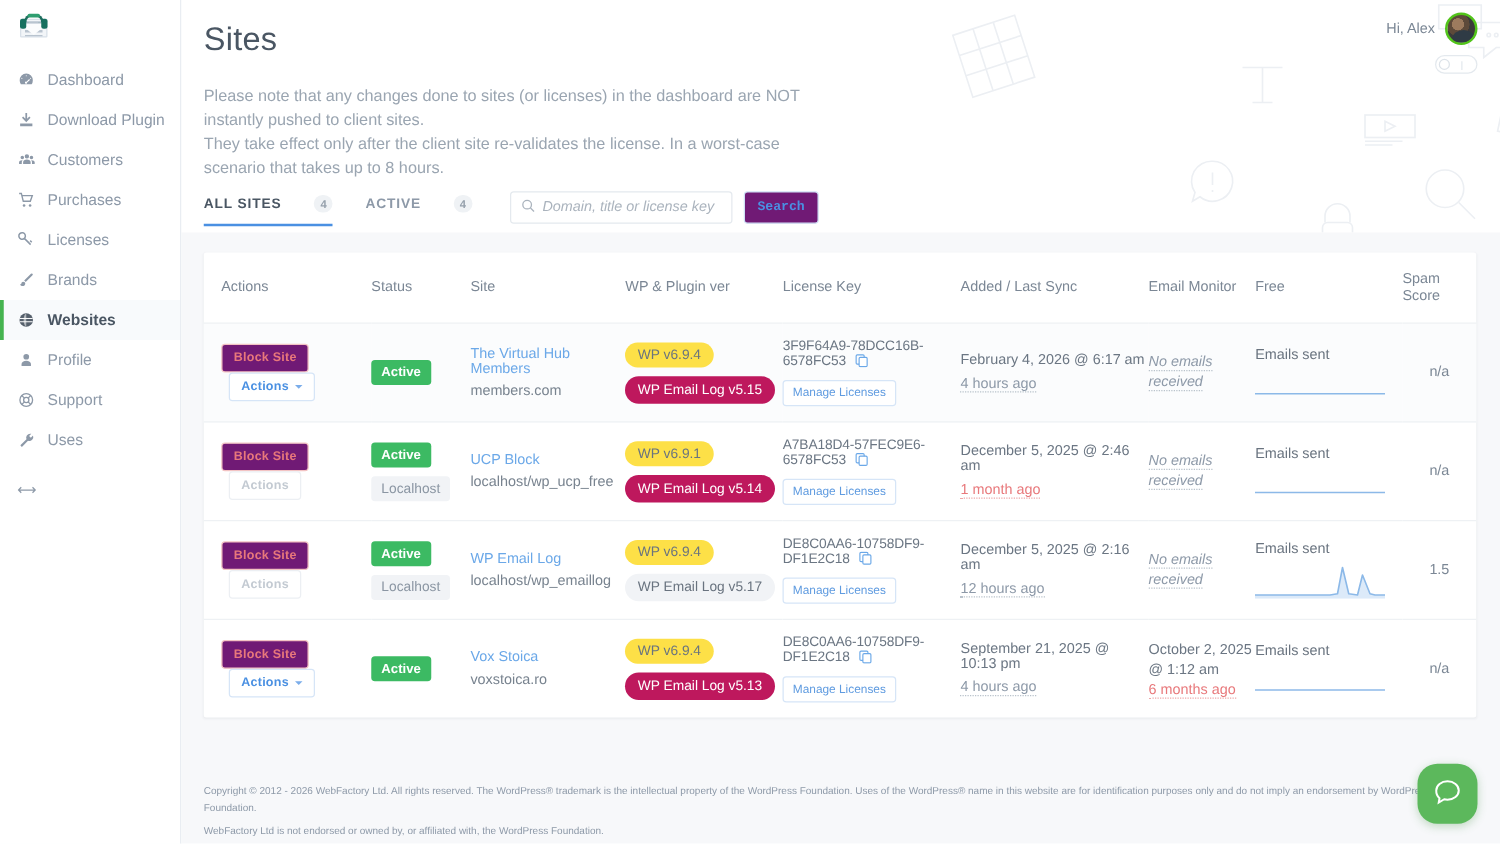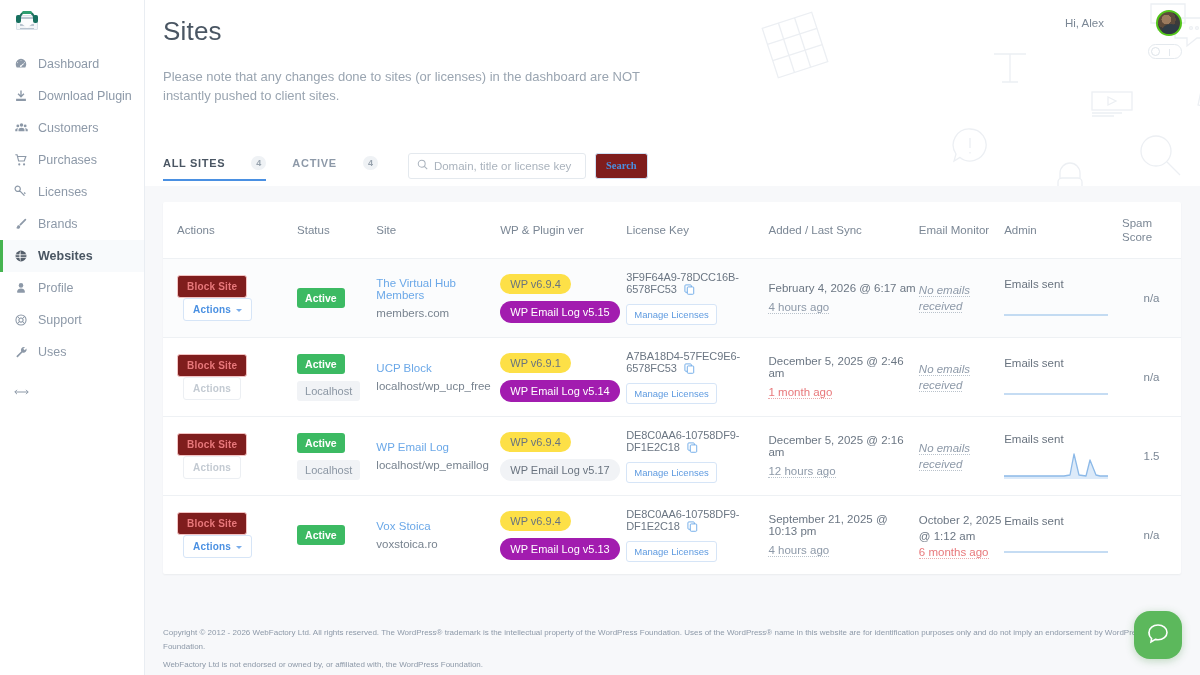--- a/index.html
+++ b/index.html
@@ -79,27 +79,27 @@
   .tab.sel::after {
     content: ""; position: absolute; left: 0; right: 0; bottom: 0; height: 2px; background: #4a90e2;
   }
   .search-wrap {
     display: flex; align-items: center; border: 1px solid #e4e9ee; border-radius: 3px;
     height: 26px; width: 178px; padding: 0 8px; margin-left: 4px; background: #fff;
   }
   .search-wrap svg { flex: 0 0 auto; }
   .search-input {
     border: none; outline: none; font-size: 11.5px; color: #8d99a8;
-    font-family: "Liberation Sans", sans-serif; margin-left: 6px; width: 100%; background: transparent;
+    font-family: "Liberation Sans", sans-serif; margin-left: 6px; width: 100%; background: transparent; font-style: italic;
   }
   .search-input::placeholder { color: #aab3bd; }
   .search-btn {
-    margin-left: 9px; height: 26px; border: 1px solid #cfe0f5; background: #7f1d1d;
+    margin-left: 9px; height: 26px; border: 1px solid #cfe0f5; background: #701a75;
     color: #4a90e2; font-size: 10.5px; font-weight: bold; border-radius: 3px;
-    padding: 0 10px; cursor: pointer; font-family: Liberation Serif, serif;
+    padding: 0 10px; cursor: pointer; font-family: Liberation Mono, monospace;
   }
 
   .content-bg {
     position: absolute; left: 0; right: 0; top: 186px; bottom: 0; background: #f7f8fa;
   }
 
   
   .card {
     position: absolute; left: 18px; top: 16px; width: 1018px;
     background: #ffffff; border-radius: 2px; box-shadow: 0 1px 2px rgba(40,50,70,.06);
@@ -120,21 +120,21 @@
   .c-site    { width: 122px; }
   .c-wp      { width: 124px; }
   .c-key     { width: 140px; }
   .c-sync    { width: 148px; }
   .c-mail    { width: 84px; }
   .c-stats   { width: 116px; }
   .c-spam    { width: 58px; text-align: center; }
   th.c-spam { text-align: center; line-height: 14px; }
 
   .btn-block {
-    display: inline-block; border: 1px solid #f3c3c3; color: #e8787b; background: #7f1d1d;
+    display: inline-block; border: 1px solid #f3c3c3; color: #e8787b; background: #701a75;
     font-size: 10px; font-weight: bold; border-radius: 3px; padding: 5px 9px; cursor: pointer;
     letter-spacing: .2px;
   }
   .btn-actions {
     display: inline-block; border: 1px solid #d6e5f7; color: #4a90e2; background: #fff;
     font-size: 10px; font-weight: bold; border-radius: 3px; padding: 5px 9px; margin-left: 6px;
     cursor: pointer; letter-spacing: .2px;
   }
   .btn-actions.disabled { border-color: #eceff3; color: #c3cad2; cursor: default; }
   .caret { display: inline-block; margin-left: 5px; border-left: 3px solid transparent;
@@ -151,21 +151,21 @@
   .site-link { color: #6ba8e8; font-size: 11.5px; display: block; cursor: pointer; }
   .site-host { color: #78838f; font-size: 11.5px; margin-top: 6px; display: block; }
 
   .pill-wp {
     display: inline-block; background: #fde047; color: #69737f; font-size: 11px;
     border-radius: 11px; padding: 4px 10px;
   }
   .pill-plugin {
     display: inline-block; font-size: 11px; border-radius: 11px; padding: 5px 10px; margin-top: 7px;
   }
-  .pill-plugin.old { background: #a21caf; color: #fff; }
+  .pill-plugin.old { background: #be185d; color: #fff; }
   .pill-plugin.cur { background: #f1f3f6; color: #69737f; }
 
   .lic-key { color: #6b7683; font-size: 11px; letter-spacing: -.1px; }
   .copy-ic { display: inline-block; margin-left: 4px; vertical-align: -2px; cursor: pointer; }
   .btn-manage {
     display: inline-block; border: 1px solid #d6e5f7; color: #5f9be0; background: #fff;
     font-size: 9.5px; border-radius: 3px; padding: 4px 7px; margin-top: 7px; cursor: pointer;
   }
 
   .sync-date { color: #6b7683; font-size: 11.5px; display: block; }
@@ -185,21 +185,21 @@
   .spark { display: block; }
   .spam-val { color: #7b8795; font-size: 11.5px; }
 
   .footer {
     position: absolute; left: 18px; right: 0; top: 440px; width: 1018px;
     font-size: 8px; color: #8d99a8; line-height: 14px;
   }
 
   
   .topright { position: absolute; right: 18px; top: 10px; z-index: 7; text-align: right; }
-  .greet-row { display: flex; align-items: center; justify-content: flex-end; gap: 44px; }
+  .greet-row { display: flex; align-items: center; justify-content: flex-end; }
   .greet { font-size: 11.5px; color: #7b8795; margin-right: 8px; }
   .avatar {
     width: 26px; height: 26px; border-radius: 50%; border: 2px solid #52c41a;
     background: radial-gradient(circle at 38% 34%, #9c7b5e 0 24%, #5d4a3a 25% 46%, #3c3b3a 47% 100%);
     position: relative; overflow: hidden;
   }
   .avatar::after {
     content:""; position:absolute; left:4px; top:12px; width:18px; height:14px;
     background:#2f3b45; border-radius:50% 50% 0 0;
   }
@@ -400,20 +400,21 @@
             <path d="M10 20v-5a10 10 0 0 1 20 0v5"></path>
             <rect x="8" y="20" width="24" height="18" rx="4"></rect>
           </svg>
 
       </div>
 
       <div class="hero-inner">
         <h1 class="page-title">Sites</h1>
         <div class="hero-note">
           <div>Please note that any changes done to sites (or licenses) in the dashboard are NOT instantly pushed to client sites.</div>
+          <div>They take effect only after the client site re-validates the license. In a worst-case scenario that takes up to 8 hours.</div>
         </div>
       </div>
 
       <div class="toolbar">
         <div class="tab sel">
           <span>ALL SITES</span>
           <span class="cnt">4</span>
         </div>
         <div class="tab inactive">
           <span>ACTIVE</span>
@@ -436,21 +437,21 @@
         <table class="sites">
           <thead>
             <tr>
               <th class="c-actions">Actions</th>
               <th class="c-status">Status</th>
               <th class="c-site">Site</th>
               <th class="c-wp">WP &amp; Plugin ver</th>
               <th class="c-key">License Key</th>
               <th class="c-sync">Added / Last Sync</th>
               <th class="c-mail">Email Monitor</th>
-              <th class="c-stats">Admin</th>
+              <th class="c-stats">Free</th>
               <th class="c-spam">
                 <span>Spam</span><br>
                 <span>Score</span>
               </th>
             </tr>
           </thead>
           <tbody>
 
             <tr class="row-hover">
               <td class="c-actions">

